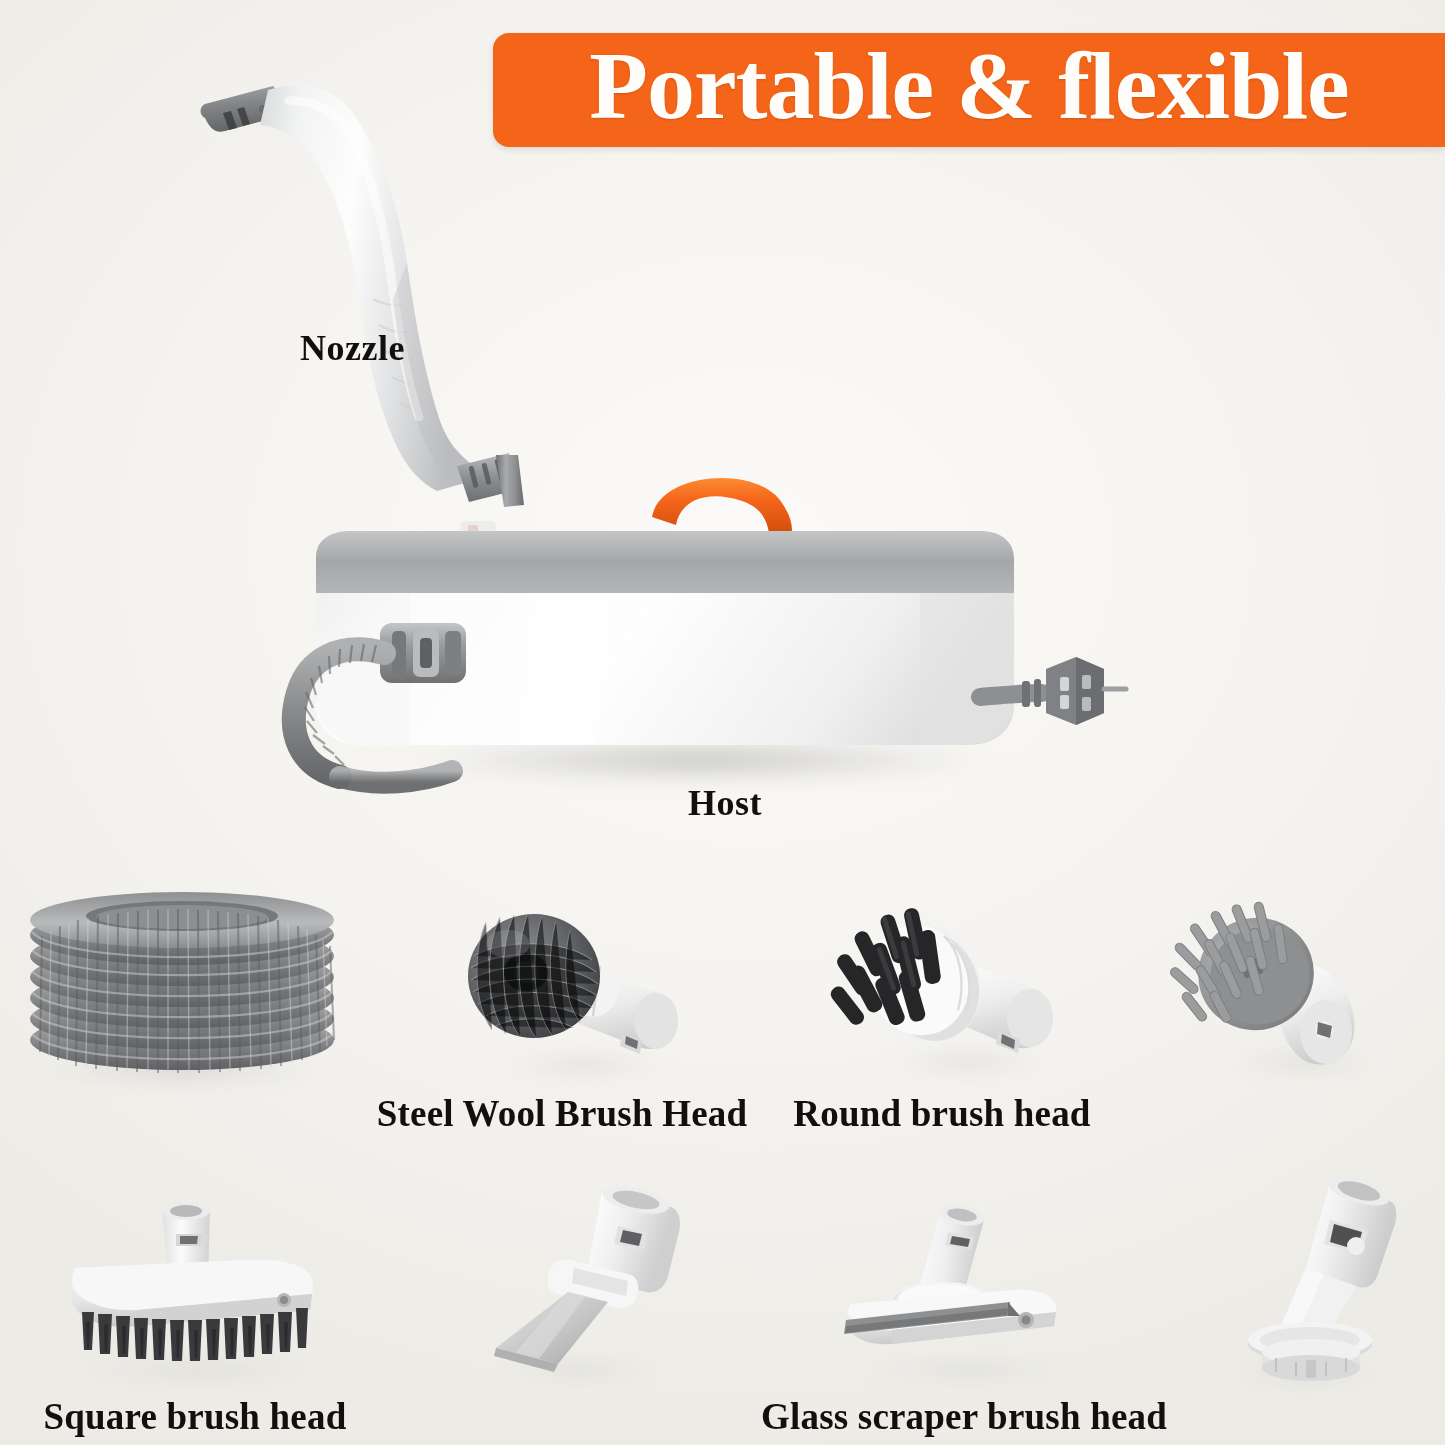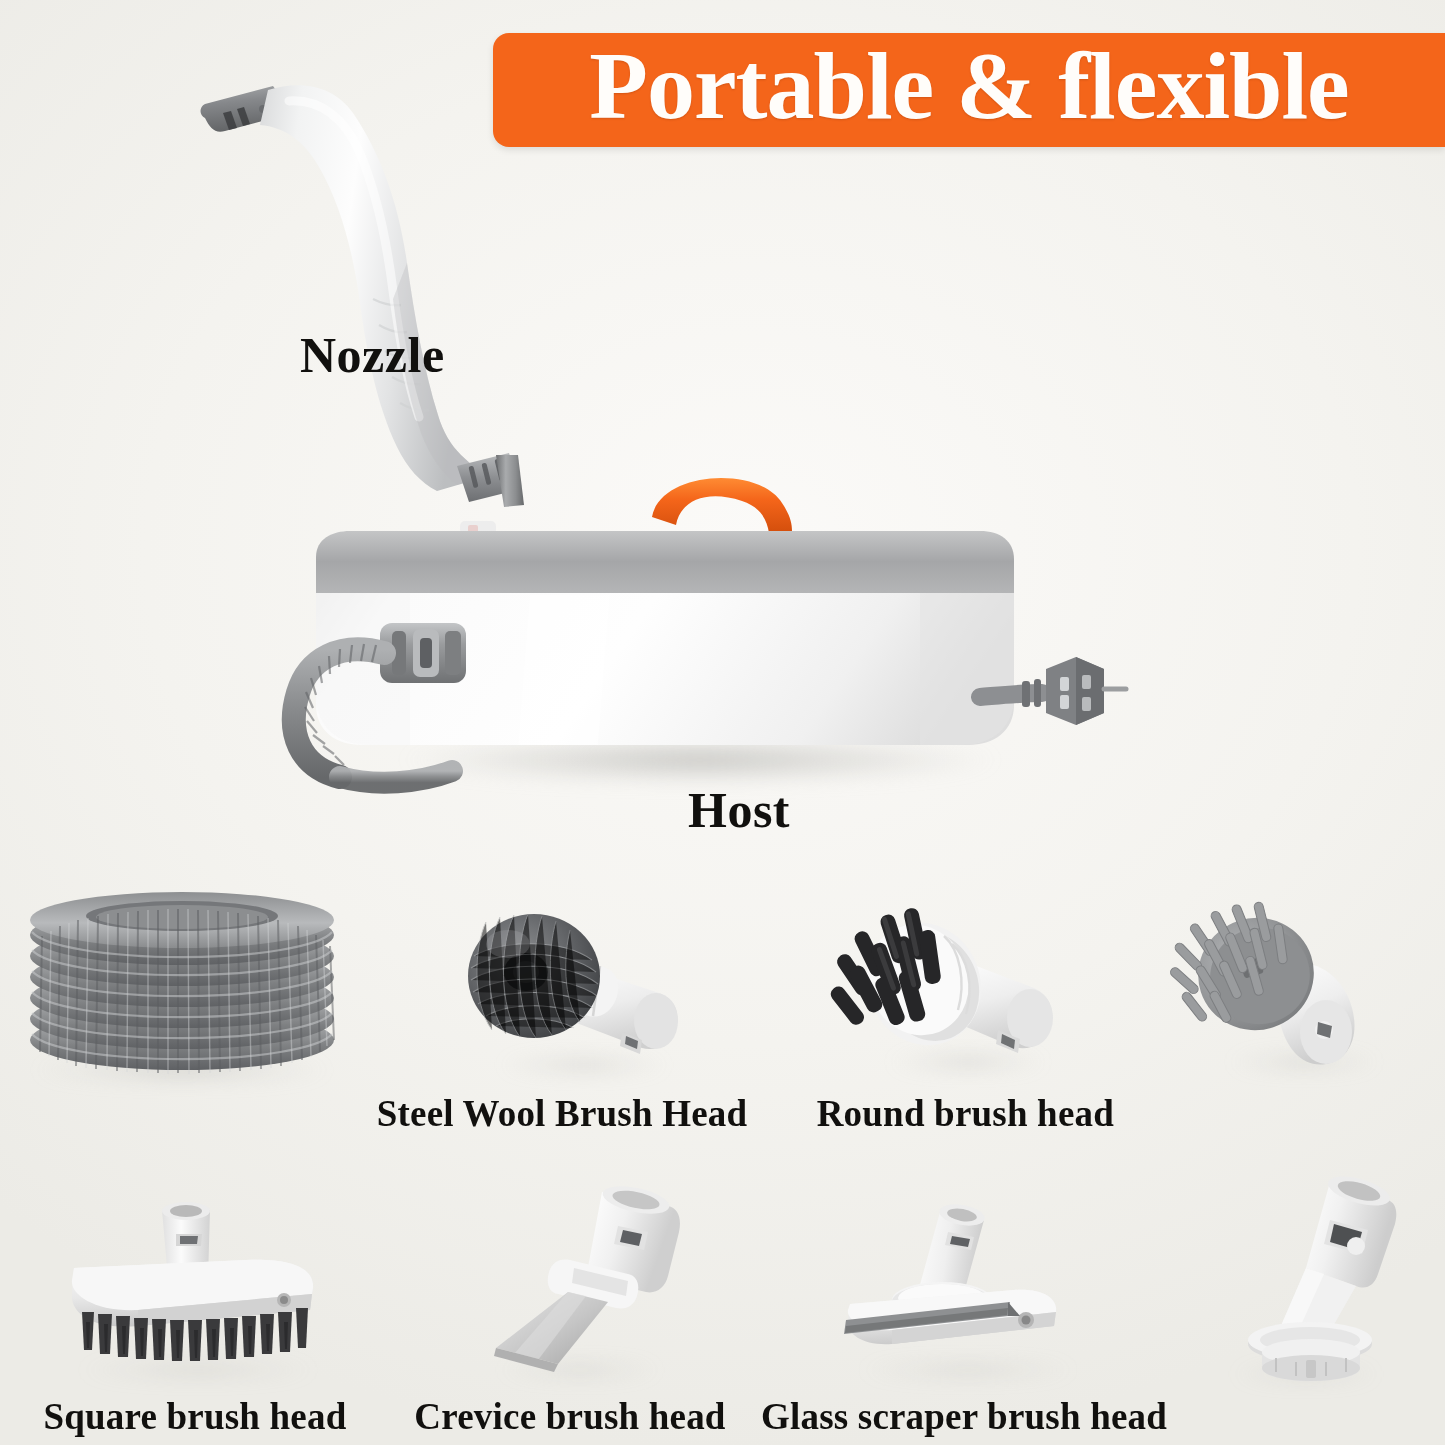--- a/index.html
+++ b/index.html
@@ -54,21 +54,21 @@
   
   .lbl {
     position: absolute;
     font-family: "Liberation Serif", serif;
     font-weight: bold;
     color: #11100e;
     text-align: center;
     white-space: nowrap;
     line-height: 1;
   }
-  .lbl-callout { font-size: 50px; letter-spacing: 0.5px; }
+  .lbl-callout { font-size: 36px; letter-spacing: 0.5px; }
   .lbl-item    { font-size: 37px; letter-spacing: 0.2px; }
 
   
   #hero { position: absolute; left: 0; top: 0; width: 1445px; height: 860px; }
   #grid-row1, #grid-row2 { position: absolute; left: 0; width: 1445px; }
   #grid-row1 { top: 860px; height: 290px; }
   #grid-row2 { top: 1160px; height: 285px; padding-left: 32px; }
 
   .cell { position: absolute; top: 0; height: 100%; }
 
@@ -463,21 +463,21 @@
             <rect x="2" y="82" width="15" height="44" rx="7" transform="rotate(-38 9 104)"></rect>
           </g>
           <g fill="#4a4a4c" opacity="0.6">
             <rect x="50" y="14" width="5" height="44" rx="3" transform="rotate(-18 52 36)"></rect>
             <rect x="72" y="9" width="5" height="46" rx="3" transform="rotate(-12 74 32)"></rect>
             <rect x="46" y="44" width="5" height="46" rx="3" transform="rotate(-20 48 67)"></rect>
             <rect x="68" y="38" width="5" height="48" rx="3" transform="rotate(-14 70 62)"></rect>
           </g>
         </g>
       </svg>
-      <div class="lbl lbl-item" style="left:8px; right:0; top:235px; margin:auto;text-align:right;">Round brush head</div>
+      <div class="lbl lbl-item" style="left:8px; right:0; top:235px; margin:auto;">Round brush head</div>
     </div>
 
     <div class="cell" style="left:1114px; width:331px;">
       <svg style="position:absolute; left:62px; top:42px;" width="220" height="172" viewBox="0 0 220 172">
         <defs>
           <linearGradient id="sbBody" x1="0" y1="0" x2="0.3" y2="1">
             <stop offset="0%" stop-color="#fdfdfd"></stop>
             <stop offset="50%" stop-color="#eeeeee"></stop>
             <stop offset="100%" stop-color="#cdcdcd"></stop>
           </linearGradient>
@@ -629,21 +629,20 @@
         <path d="M88 72 L146 86 C156 88 158 98 155 108 C152 118 144 122 134 120 L76 106
                  C66 104 64 94 67 84 C70 74 78 70 88 72 Z" fill="#f6f6f6"></path>
         <path d="M92 80 L146 93 L144 108 L90 95 Z" fill="#e4e4e4"></path>
 
         <g>
           <path d="M86 104 L126 114 L76 176 L14 160 Z" fill="url(#crBlade)"></path>
           <path d="M86 104 L104 108 L56 172 L32 166 Z" fill="#dcdcdc" opacity="0.65"></path>
           <path d="M14 160 L76 176 L72 184 L12 168 Z" fill="#b0b0b0"></path>
         </g>
       </svg>
-      <div class="lbl lbl-item" style="left:0; right:0; top:238px; margin:auto;">Crevice brush head</div>
     </div>
 
     <div class="cell" style="left:750px; width:428px;">
       <svg style="position:absolute; left:94px; top:34px;" width="240" height="186" viewBox="0 0 240 186">
         <defs>
           <linearGradient id="gsPlate" x1="0" y1="0" x2="0.2" y2="1">
             <stop offset="0%" stop-color="#fbfbfb"></stop>
             <stop offset="55%" stop-color="#e9e9e9"></stop>
             <stop offset="100%" stop-color="#cbcbcb"></stop>
           </linearGradient>

